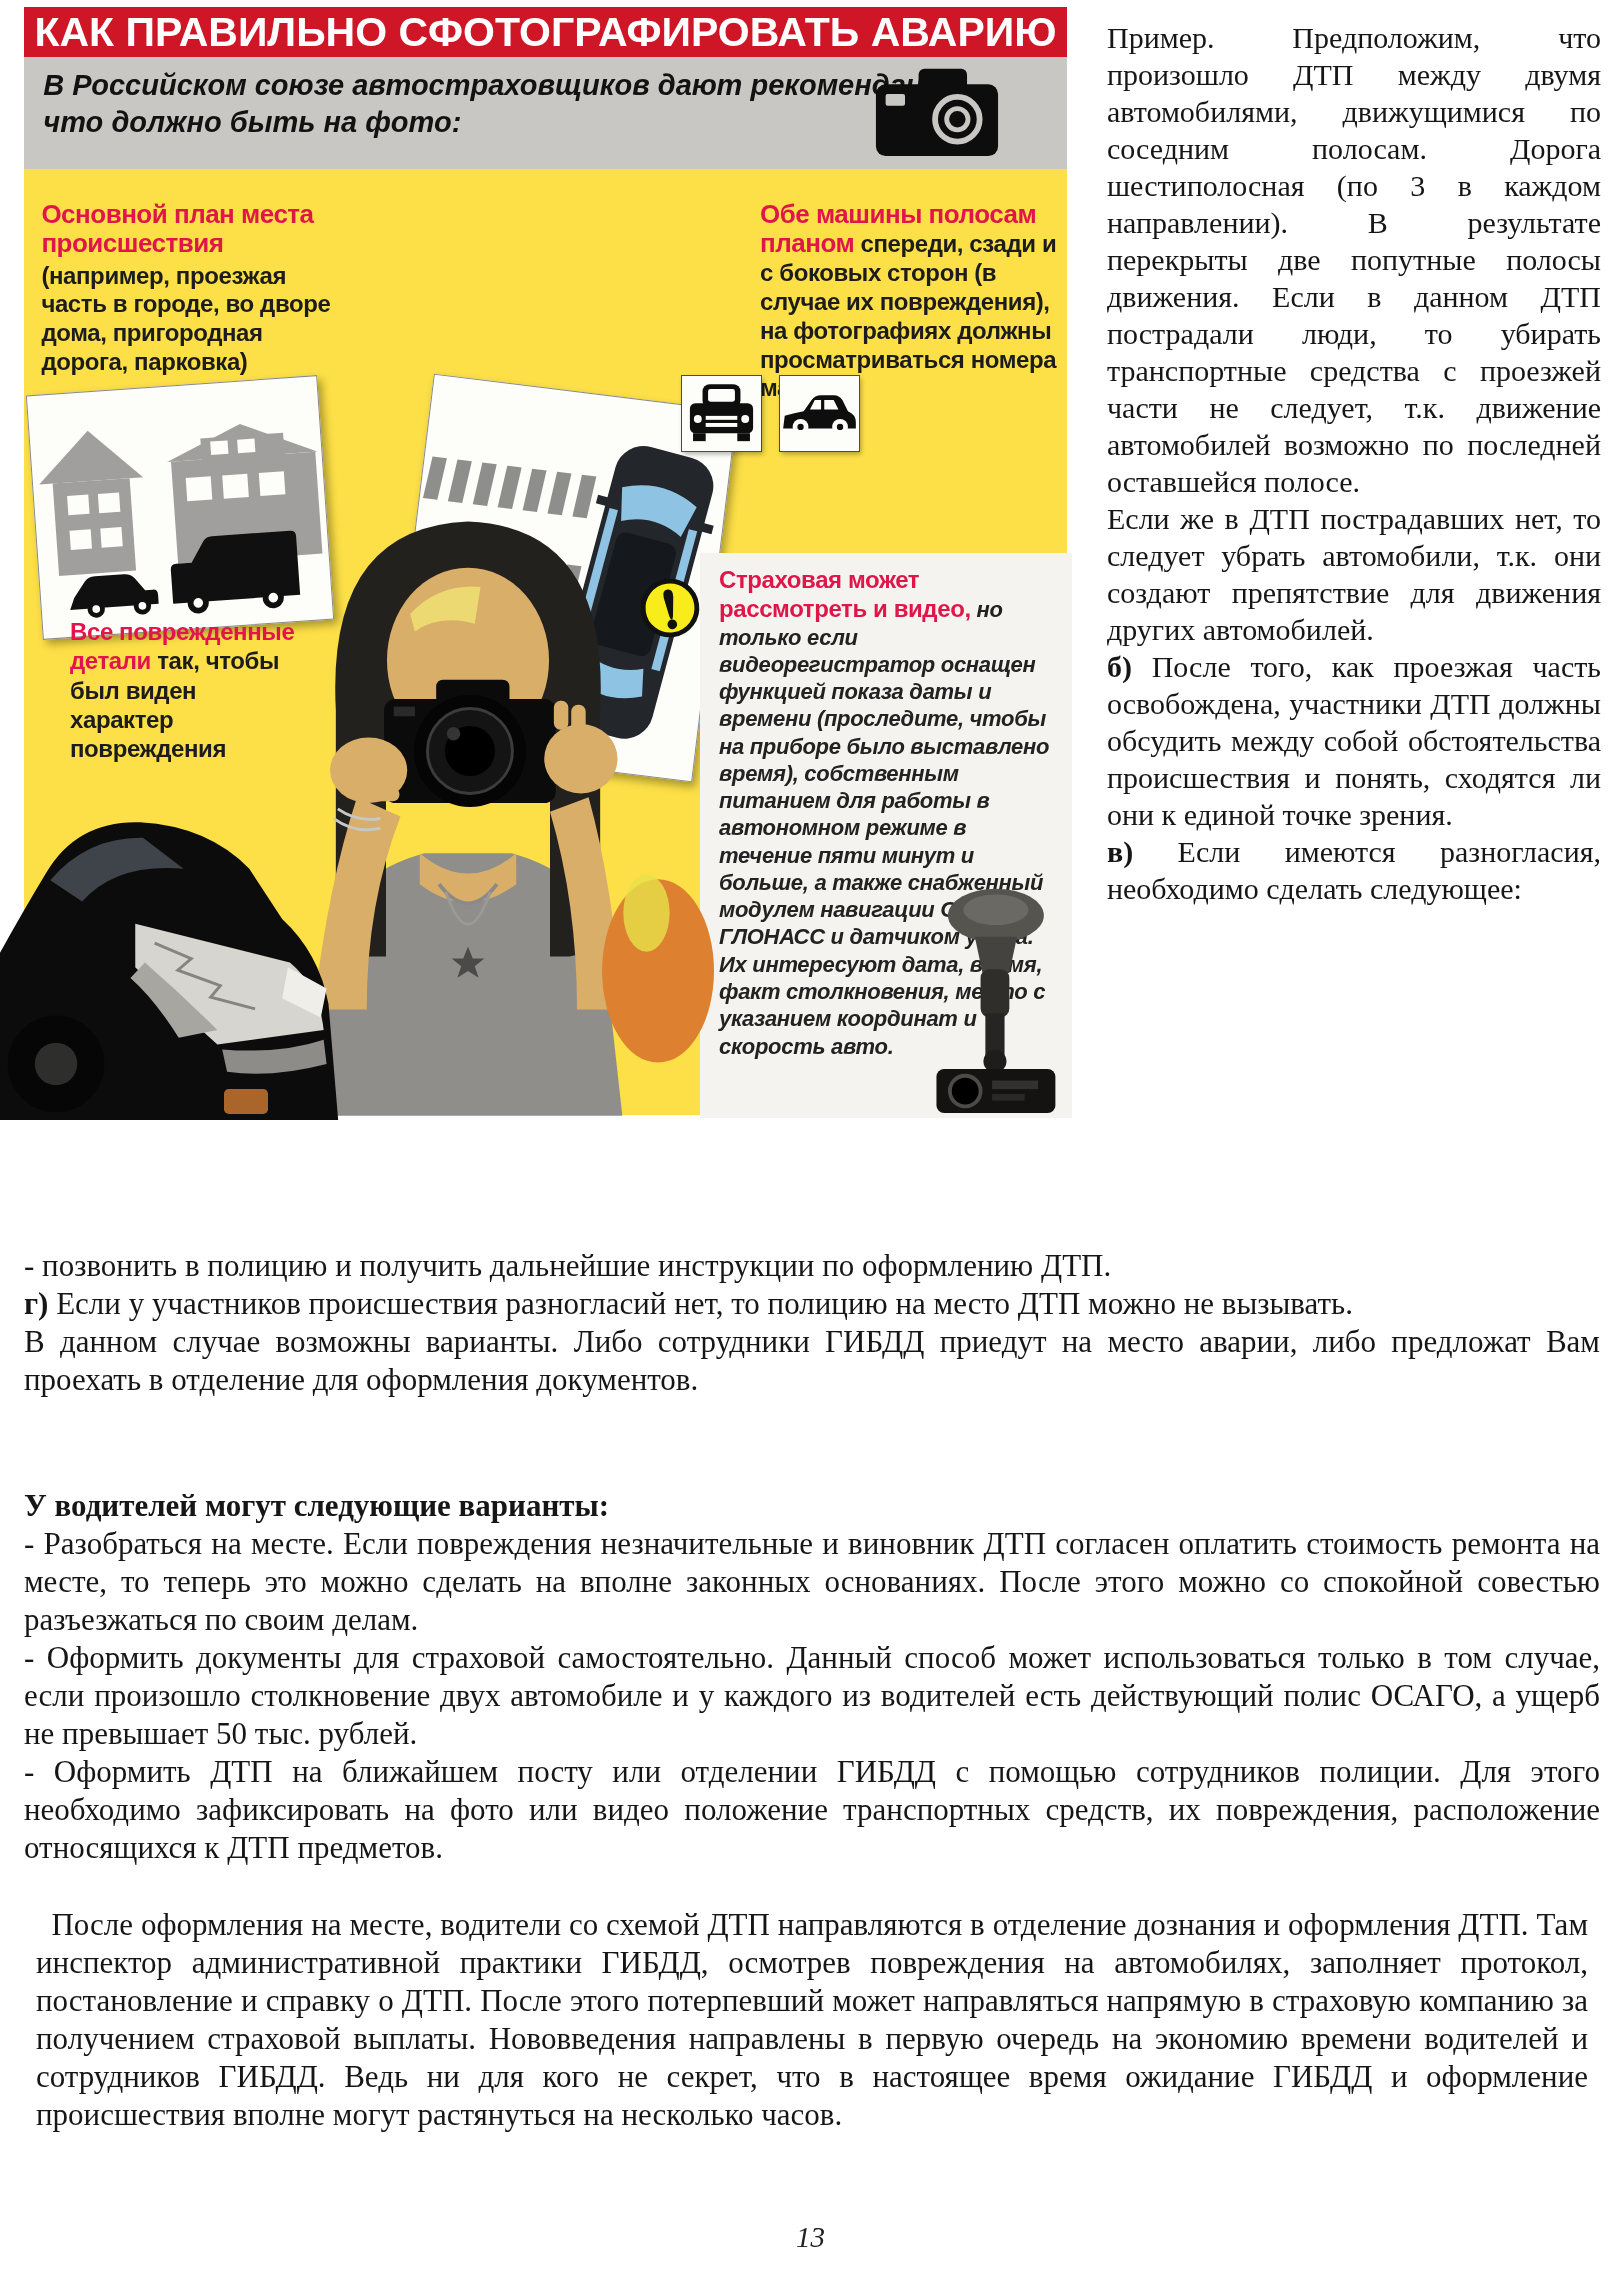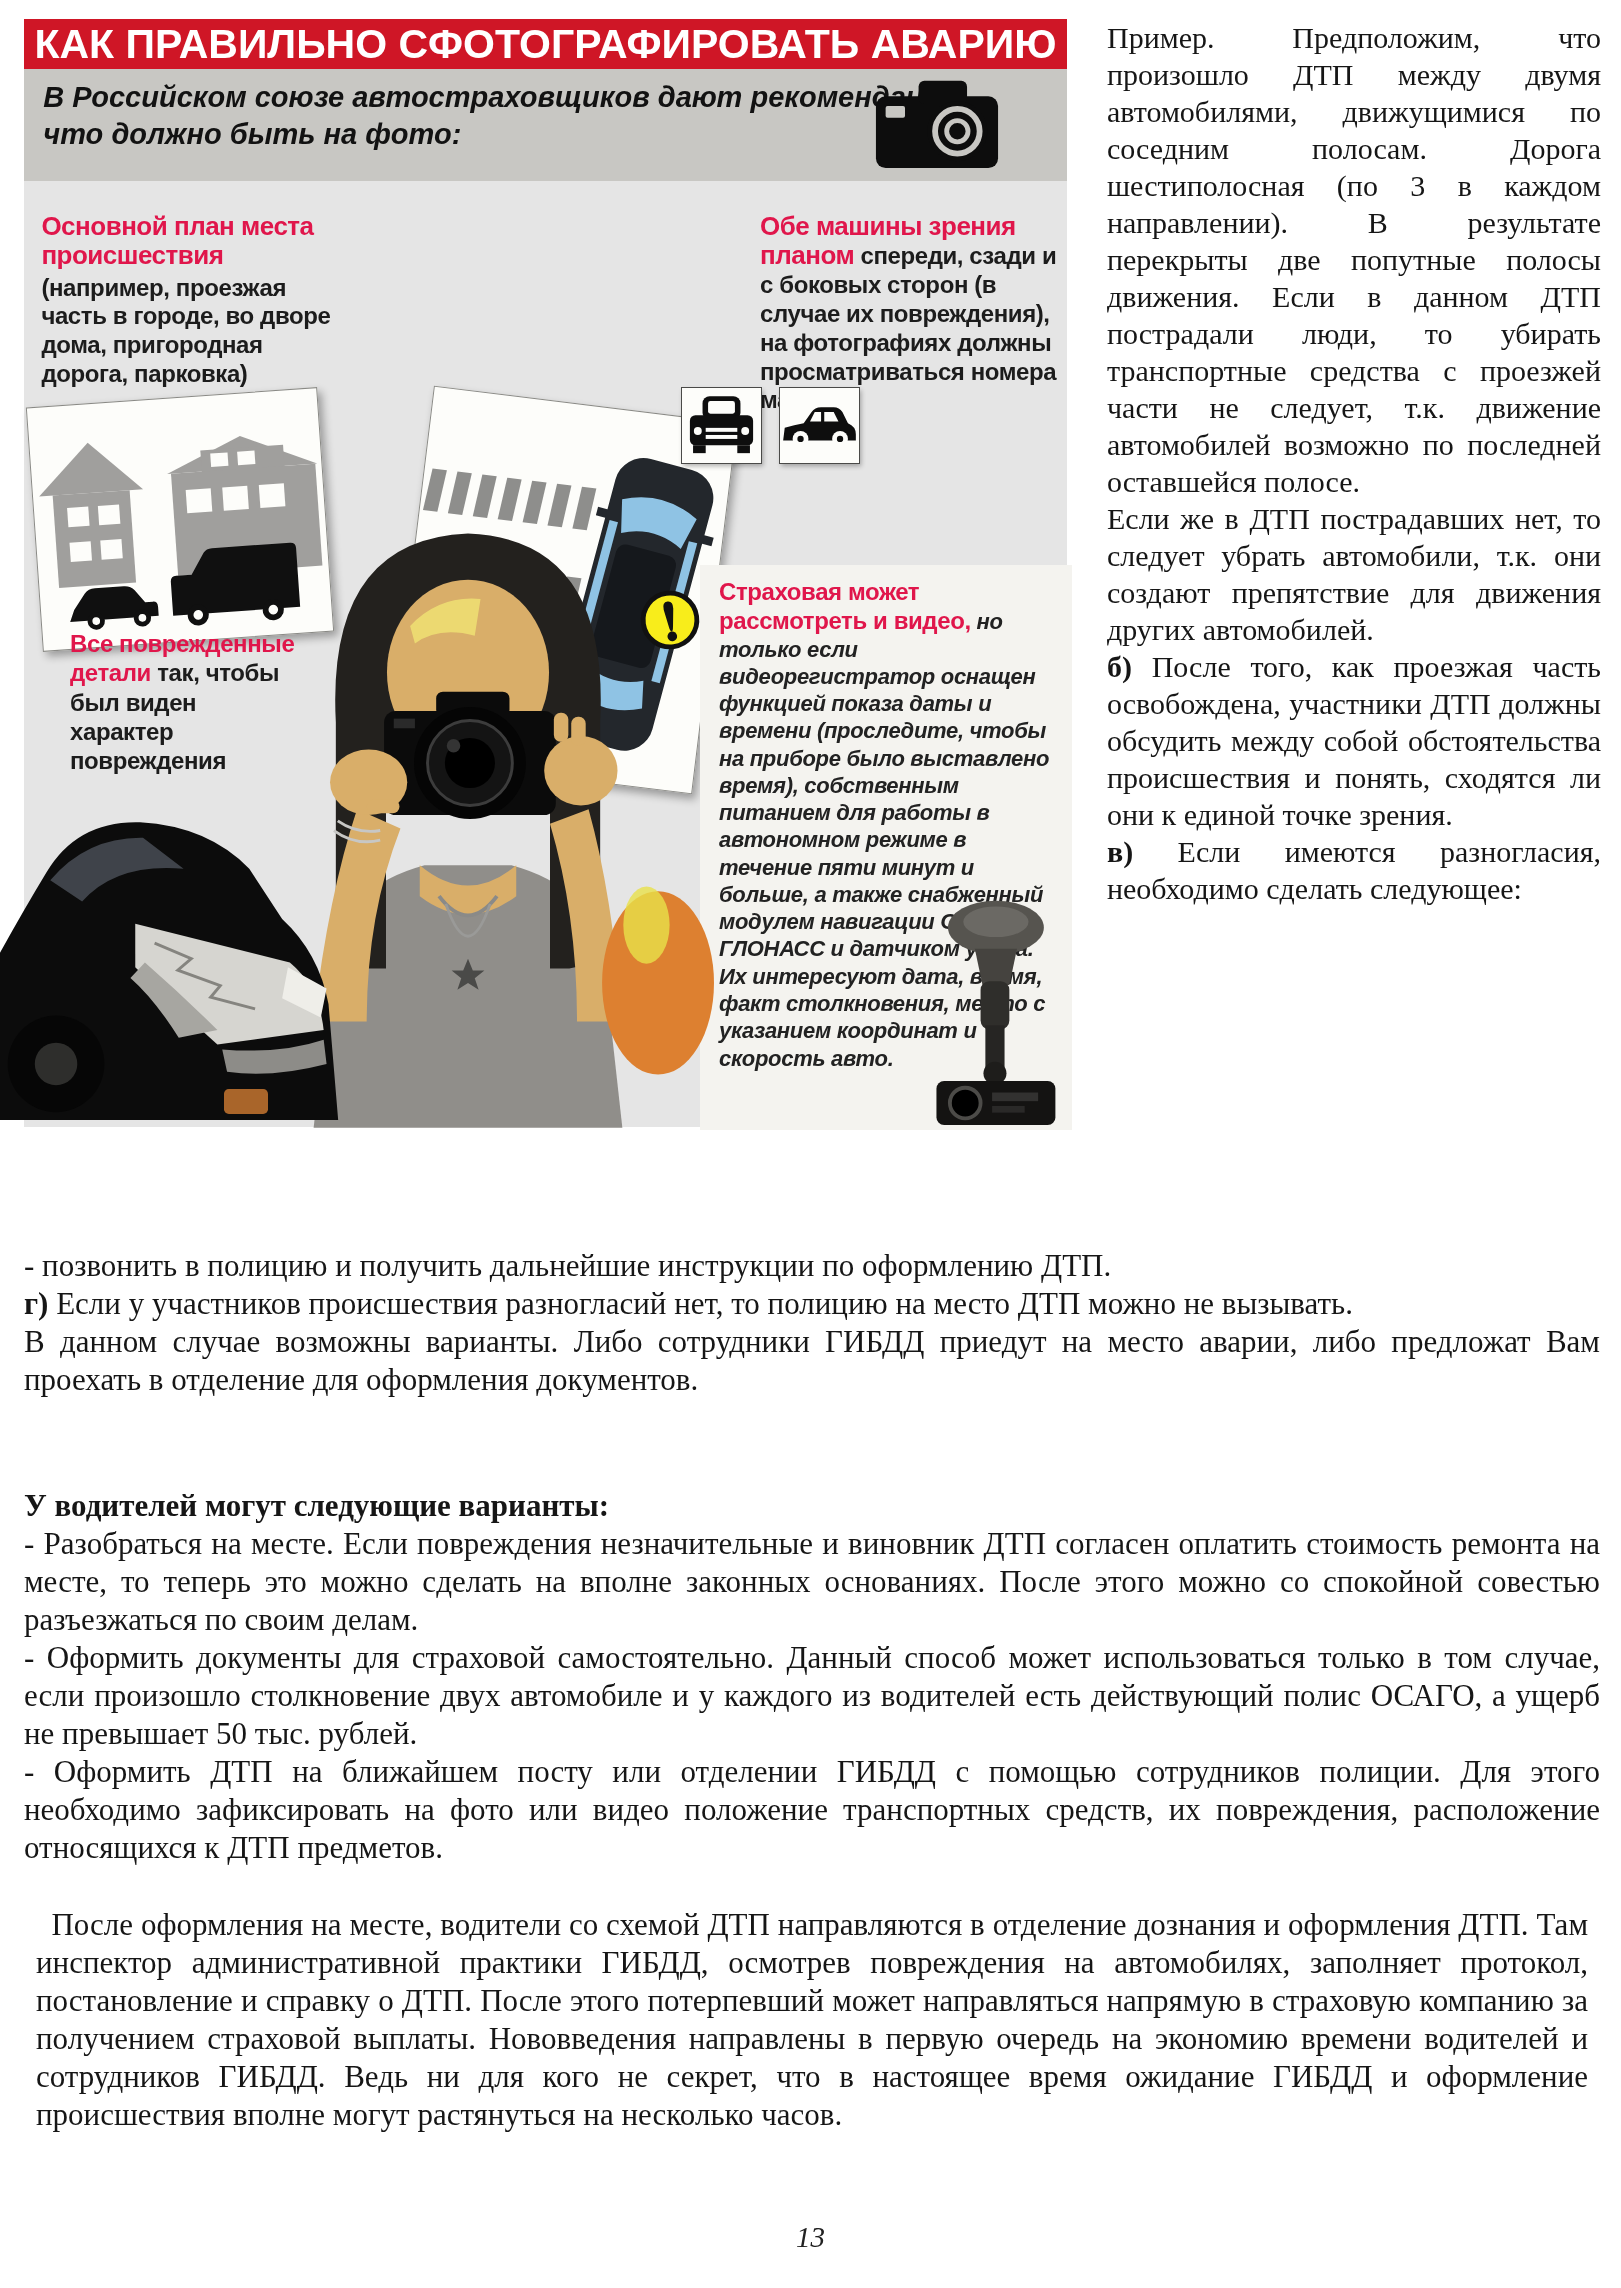--- a/index.html
+++ b/index.html
@@ -2,21 +2,21 @@
 <html><head>
 <meta charset="utf-8">
 <style>
   html,body{margin:0;padding:0;}
   body{
     width:1621px;height:2288px;position:relative;background:#ffffff;
     font-family:"Liberation Serif","DejaVu Serif",serif;color:#161616;
     overflow:hidden;
   }
   
-  .infographic{position:absolute;left:24px;top:19px;width:1043px;height:1108px;background:#e5e5e5;}
+  .infographic{position:absolute;left:24px;top:7px;width:1043px;height:1108px;background:#fde047;}
   .banner{position:absolute;left:0;top:0;width:100%;height:50px;background:#cf1626;
     display:flex;align-items:center;justify-content:center;}
   .banner span{color:#ffffff;font:700 41px/1 "Liberation Sans","DejaVu Sans",sans-serif;letter-spacing:0px;white-space:nowrap;}
   .subtitle-strip{position:absolute;left:0;top:50px;width:100%;height:112px;background:#c8c7c3;}
   .subtitle{position:absolute;left:19.3px;top:9.7px;font:700 italic 29px/1.3 "Liberation Sans","DejaVu Sans",sans-serif;color:#121212;}
   .camera-icon{position:absolute;left:850px;top:5.8px;width:126px;height:97px;}
   .col{position:absolute;font-family:"Liberation Sans","DejaVu Sans",sans-serif;font-weight:700;}
   .col .head{color:#e0164b;font-size:26px;line-height:1.13;display:block;letter-spacing:-0.5px;}
   .col .body{color:#1c1c1c;font-size:24px;line-height:1.2;display:block;margin-top:2.9px;letter-spacing:-0.4px;}
   .col1{left:17.4px;top:193px;width:294px;}
@@ -83,21 +83,21 @@
         <circle cx="86" cy="58" r="23" fill="none" stroke="#c8c7c3" stroke-width="6"></circle>
         <circle cx="86" cy="58" r="11" fill="none" stroke="#c8c7c3" stroke-width="5"></circle>
       </svg>
     </div>
 
     <div class="col col1">
       <span class="head">Основной план места происшествия</span>
       <span class="body">(например, проезжая часть в городе, во дворе дома, пригородная дорога, парковка)</span>
     </div>
     <div class="col col3">
-      <span class="head">Обе машины зрения планом</span><span class="body"> спереди, сзади и с боковых сторон (в случае их повреждения), на фотографиях должны просматриваться номера машин</span>
+      <span class="head">Обе машины полосам планом</span><span class="body"> спереди, сзади и с боковых сторон (в случае их повреждения), на фотографиях должны просматриваться номера машин</span>
     </div>
 
     <div class="photo-frame frame-houses">
       <svg viewBox="0 0 300 252" width="100%" height="100%">
         <polygon points="6,92 60,40 114,92" fill="#a09f9d"></polygon>
         <rect x="20" y="92" width="80" height="96" fill="#a09f9d"></rect>
         <rect x="34" y="106" width="22" height="20" fill="#fdfdfa"></rect>
         <rect x="66" y="106" width="22" height="20" fill="#fdfdfa"></rect>
         <rect x="34" y="142" width="22" height="20" fill="#fdfdfa"></rect>
         <rect x="66" y="142" width="22" height="20" fill="#fdfdfa"></rect>

